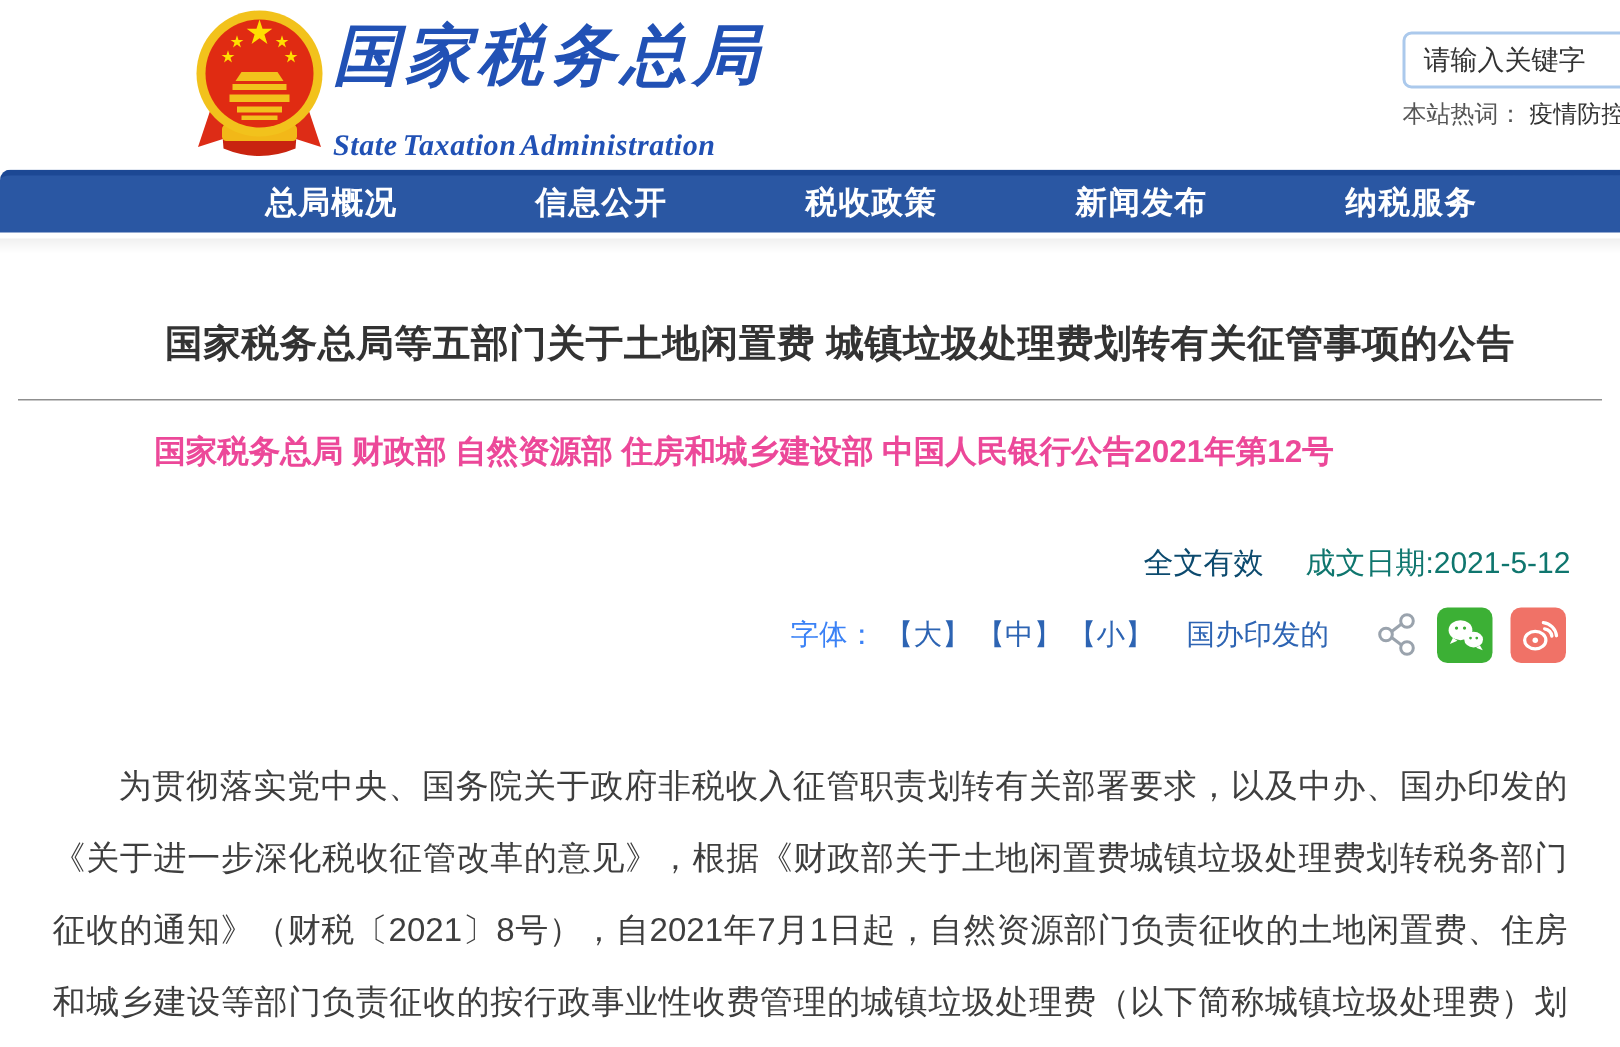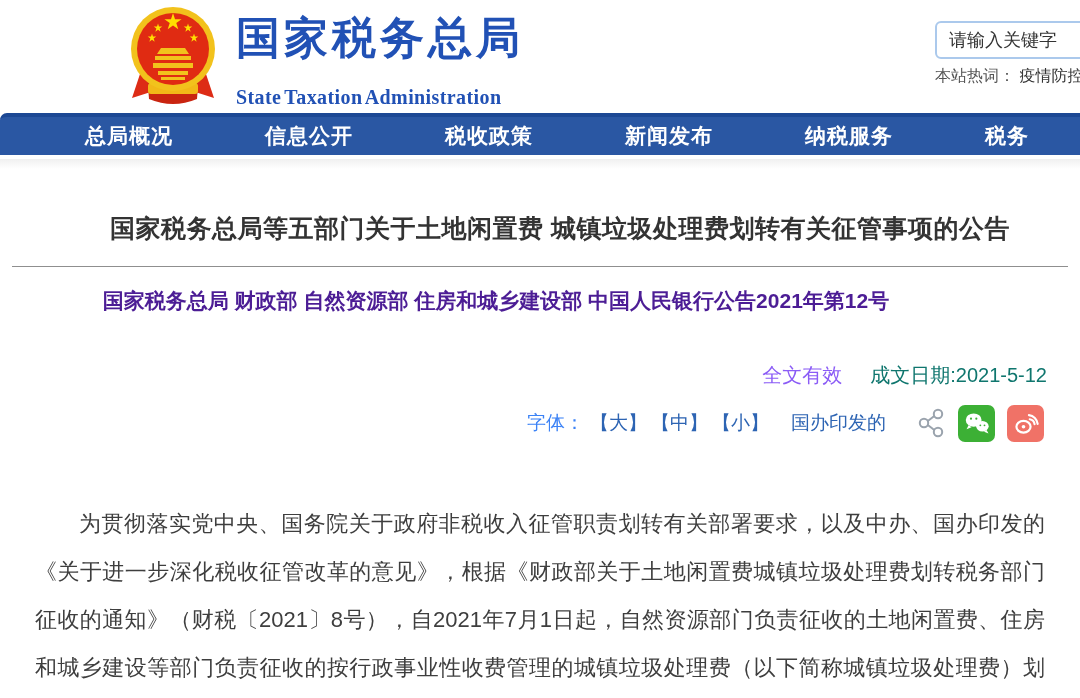--- a/index.html
+++ b/index.html
@@ -7,21 +7,21 @@
     width: 1080px; height: 698px;
     overflow: hidden;
     background: #ffffff;
     font-family: "Liberation Sans", sans-serif;
   }
   .page { position: relative; width: 1080px; height: 698px; background:#fff; }
 
   
   .site-header { position: absolute; top: 0; left: 0; width: 1080px; height: 113px; background: #fff; }
   .emblem { position: absolute; left: 127px; top: 5px; width: 92px; height: 102px; }
-  .logo-link { position: absolute; left: 236px; top: 10px; width: 330px; height: 96px; cursor: pointer; }
+  .logo-link { position: absolute; left: 222px; top: 10px; width: 330px; height: 96px; cursor: pointer; font-style: italic; }
   .site-name {
     font-size: 44px; font-weight: bold; color: #2151b5;
     letter-spacing: 4px; line-height: 56px; white-space: nowrap;
   }
   .site-name-en {
     font-family: "Liberation Serif", serif;
     font-size: 20px; font-weight: bold; color: #2151b5;
     letter-spacing: 0.4px; word-spacing: -2px; margin-top: 20px; white-space: nowrap;
   }
   .search-box {
@@ -34,49 +34,49 @@
   .hotwords a { color: #333; text-decoration: none; cursor: pointer; }
 
   
   .main-nav {
     position: absolute; top: 113px; left: 0; width: 1080px; height: 42px;
     background: #2a57a3; border-top: 4px solid #1c4894;
     border-radius: 7px 0 0 0; display: flex; align-items: center;
     padding-left: 85px; box-sizing: border-box;
   }
   .nav-item {
-    width: 180px; text-align: left; color: #fff; font-weight: bold;
+    width: 180px; text-align: right; color: #fff; font-weight: bold;
     font-size: 21px; letter-spacing: 1px; line-height: 38px; cursor: pointer;
     white-space: nowrap; flex: 0 0 auto;
   }
   .nav-shadow {
     position: absolute; top: 159px; left: 0; width: 1080px; height: 10px;
     background: linear-gradient(#f0f0f0, #ffffff);
   }
 
   
   .article-title {
     position: absolute; top: 212px; left: 0; width: 1080px;
     text-align: center; font-size: 25px; font-weight: bold; color: #333;
     letter-spacing: 0.5px; white-space: nowrap; padding-left: 20px;
   }
   .title-divider {
     position: absolute; top: 266px; left: 12px; width: 1056px; height: 0;
     border-top: 1px solid #8f8f8f;
   }
   .doc-number {
     position: absolute; top: 287px; left: 0; width: 992px;
-    text-align: center; font-size: 21px; font-weight: bold; color: #4c1d95;
+    text-align: center; font-size: 21px; font-weight: bold; color: #ec4899;
     white-space: nowrap;
   }
   .meta-row1 {
     position: absolute; top: 362px; right: 33px;
     font-size: 20px; white-space: nowrap;
   }
-  .status-badge { color: #8b5cf6; margin-right: 28px; }
+  .status-badge { color: #0c4a6e; margin-right: 28px; }
   .doc-date { color: #0f766e; }
   .meta-row2 {
     position: absolute; top: 404px; right: 36px; height: 38px;
     display: flex; align-items: center; font-size: 19px; white-space: nowrap;
   }
   .font-label { color: #3b82f6; margin-right: 6px; }
   .font-btn { color: #2d64b3; cursor: pointer; margin-right: 4px; }
   .print-btn { color: #2d64b3; cursor: pointer; margin-left: 18px; }
   .share-gap { width: 30px; }
   .icon-btn { cursor: pointer; display: inline-flex; align-items: center; justify-content: center; }

